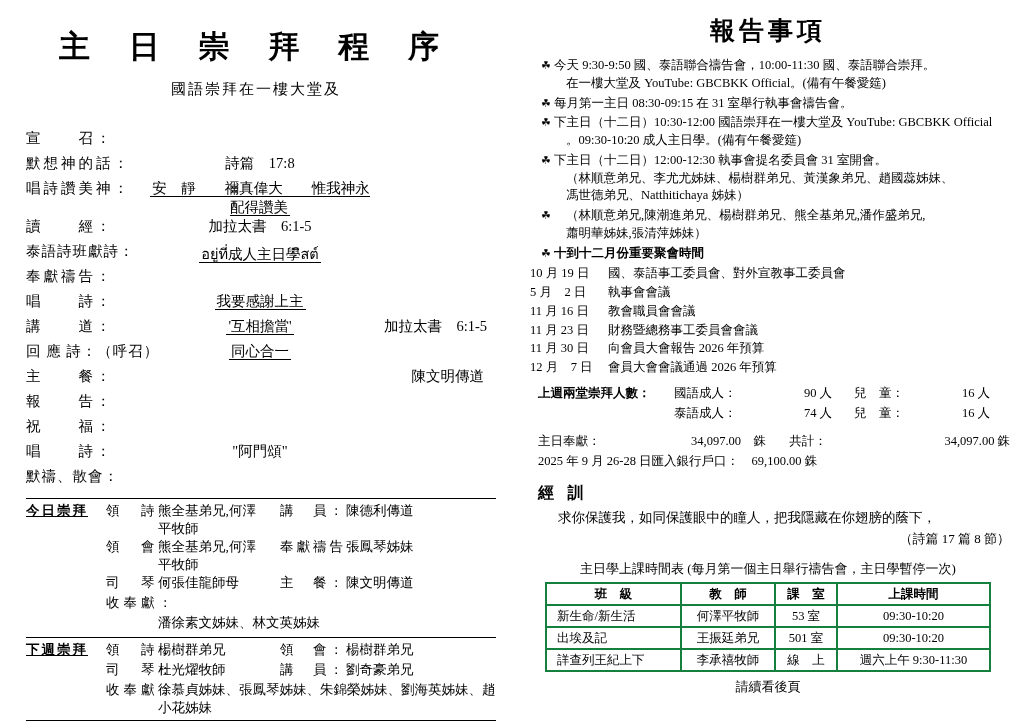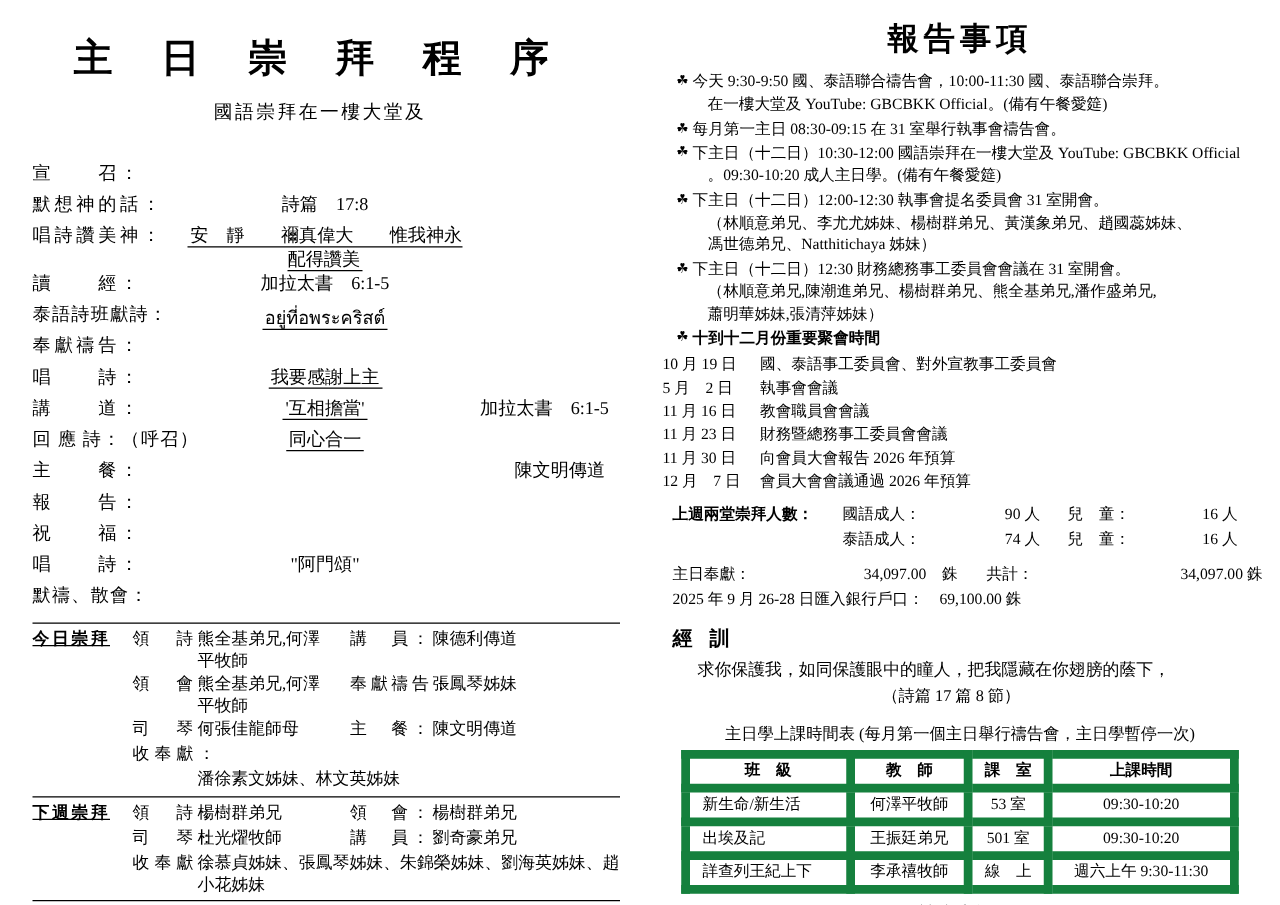--- a/index.html
+++ b/index.html
@@ -152,35 +152,35 @@
     font-family:"DejaVu Sans", sans-serif;
     letter-spacing:4px;
   }
   .verse-body{
     padding-left:46px;
     padding-right:14px;
     font-size:13.5px;
     margin-top:4px;
     line-height:1.5;
   }
-  .verse-ref{text-align:center;padding-right:14px;font-size:13px;margin-top:2px;}
+  .verse-ref{text-align:right;padding-right:14px;font-size:13px;margin-top:2px;}
 
   .class-title{
     text-align:center;
     margin-top:12px;
     font-size:13px;
   }
   table.cls{
     margin:4px auto 0 auto;
     border-collapse:collapse;
     width:446px;
     font-size:12.5px;
   }
   table.cls th, table.cls td{
-    border:7px solid #15803d;
+    border:2px solid #15803d;
     padding:1px 4px;
     text-align:center;
     height:18px;
   }
   table.cls th{font-weight:bold;}
   table.cls td.l{text-align:left;padding-left:10px;}
   .cont{
     text-align:center;
     font-size:13px;
     margin-top:6px;
@@ -217,21 +217,21 @@
       </div>
 
       <div class="row">
         <div class="lbl">讀　　經：</div>
         <div class="val">加拉太書　6:1-5</div>
         <div class="tail"></div>
       </div>
 
       <div class="row">
         <div class="lbl wide">泰語詩班獻詩：</div>
-        <div class="val"><span class="u">อยู่ที่อพระคริสต์</span></div>
+        <div class="val"><span class="u">อยู่ที่成人主日學ิสต์</span></div>
         <div class="tail"></div>
       </div>
 
       <div class="row">
         <div class="lbl">奉獻禱告：</div>
         <div class="val"></div>
         <div class="tail"></div>
       </div>
 
       <div class="row">
@@ -392,21 +392,20 @@
         <div class="ann-body">
           <span>下主日（十二日）12:00-12:30 執事會提名委員會 31 室開會。</span>
           <span class="indent">（林順意弟兄、李尤尤姊妹、楊樹群弟兄、黃漢象弟兄、趙國蕊姊妹、</span>
           <span class="indent">馮世德弟兄、Natthitichaya 姊妹）</span>
         </div>
       </div>
 
       <div class="ann-item">
         <div class="bullet">☘</div>
         <div class="ann-body">
-          <span>下主日（十二日）12:30 財務總務事工委員會會議在 31 室開會。</span>
           <span class="indent">（林順意弟兄,陳潮進弟兄、楊樹群弟兄、熊全基弟兄,潘作盛弟兄,</span>
           <span class="indent">蕭明華姊妹,張清萍姊妹）</span>
         </div>
       </div>
 
       <div class="ann-item">
         <div class="bullet">☘</div>
         <div class="ann-body">
           <span style="font-weight:bold;">十到十二月份重要聚會時間</span>
         </div>

